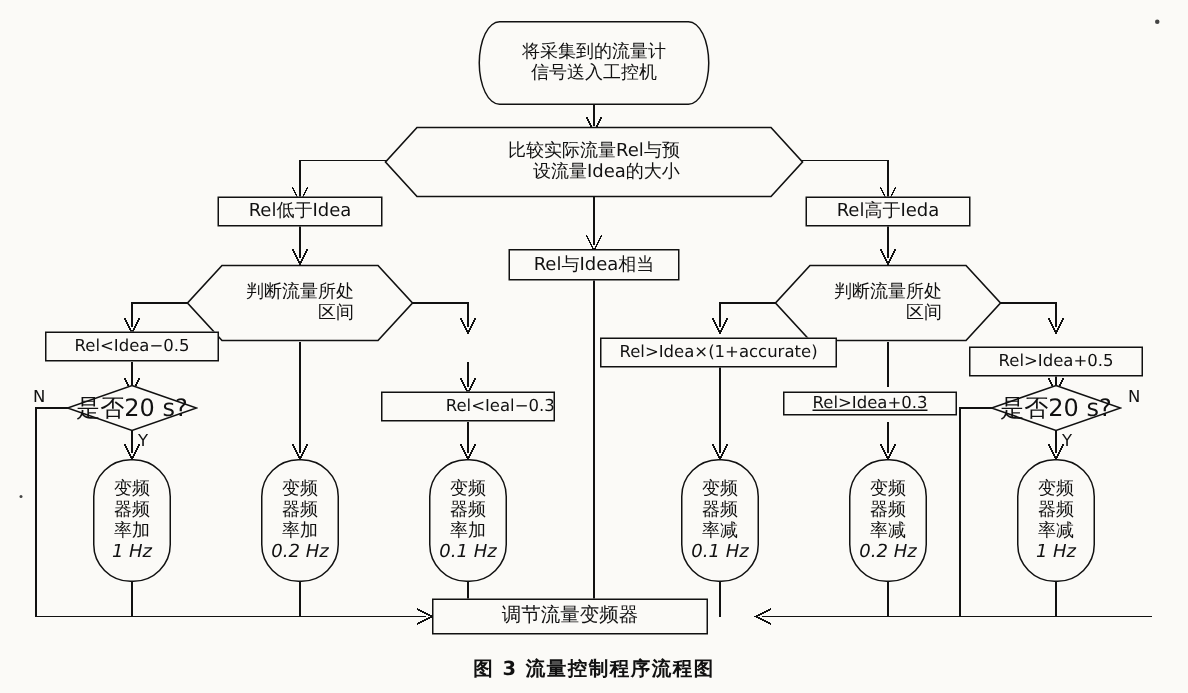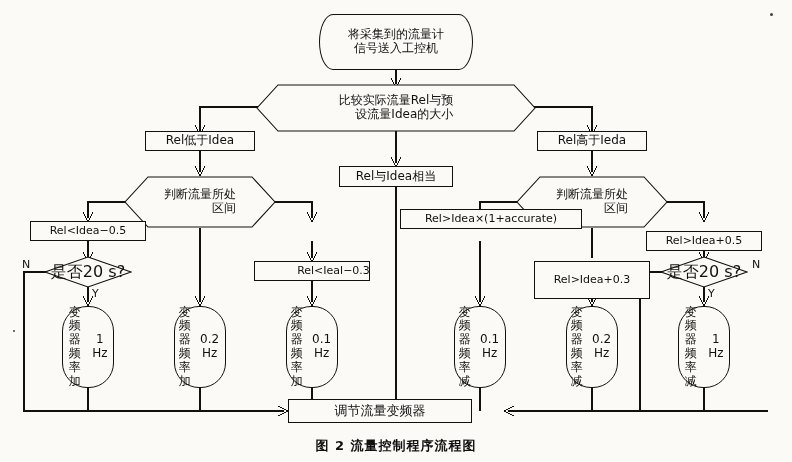--- a/index.html
+++ b/index.html
@@ -38,25 +38,25 @@
   }
   .dec .inner{
     position:absolute;left:0;top:0;width:100%;height:100%;
   }
   .dec .label{
     position:absolute;left:0;top:0;width:100%;height:100%;
     display:flex;align-items:center;justify-content:center;
     text-align:right;white-space:pre-line;line-height:1.15;
   }
   .freq{
-    flex-direction:row;
+    flex-direction:column;
     justify-content:center;
     border-radius:25px;
   }
-  .freq .val{}
+  .freq .val{font-style:italic;}
   .plabel{
     position:absolute;
     font-size:11px;
     color:#111;
   }
   .caption{
     position:absolute;
     left:0;width:792px;
     text-align:center;
     font-size:13px;
@@ -193,33 +193,33 @@
     </svg>
     <div class="label s12">判断流量所处
 区间</div>
   </div>
 
   <div class="node s11" style="left:30px;top:221px;width:116px;height:20px;">
     <span>Rel&lt;Idea−0.5</span>
   </div>
 
 
-  <div class="node s11" style="left:400px;top:209px;width:182px;height:20px;">
+  <div class="node s11" style="left:400px;top:225px;width:158px;height:20px;">
     <span>Rel&gt;Idea×(1+accurate)</span>
   </div>
 
   <div class="node s11" style="left:646px;top:231px;width:116px;height:20px;">
     <span>Rel&gt;Idea+0.5</span>
   </div>
 
   <div class="node s11" style="left:254px;top:261px;width:116px;height:20px;padding-left:43px;">
     <span>Rel&lt;Ieal−0.3</span>
   </div>
 
-  <div class="node s11" style="left:534px;top:261px;width:116px;height:38px;">
+  <div class="node s11" style="left:522px;top:261px;width:116px;height:16px;text-decoration:underline;">
     <span>Rel&gt;Idea+0.3</span>
   </div>
 
   <div class="dec" style="left:44px;top:256px;width:88px;height:32px;">
     <svg class="inner" viewBox="0 0 88 32" xmlns="http://www.w3.org/2000/svg">
       <polygon points="44,1 87,16 44,31 1,16" fill="#fbfaf7" stroke="#111" stroke-width="1.1"></polygon>
     </svg>
     <div class="label tiny">是否20 s?</div>
   </div>
 
@@ -274,18 +274,18 @@
     <span>变频
 器频
 率减</span>
     <span class="val">1 Hz</span>
   </div>
 
   <div class="node s13" style="left:288px;top:399px;width:184px;height:24px;">
     <span>调节流量变频器</span>
   </div>
 
-  <div class="caption" style="top:437px;">图 2    流量控制程序流程图</div>
+  <div class="caption" style="top:437px;">图 3    流量控制程序流程图</div>
 
   <div class="speck" style="left:770px;top:13px;width:3px;height:3px;"></div>
   <div class="speck" style="left:13px;top:330px;width:2px;height:2px;"></div>
 
 </div>
 
 </body></html>

